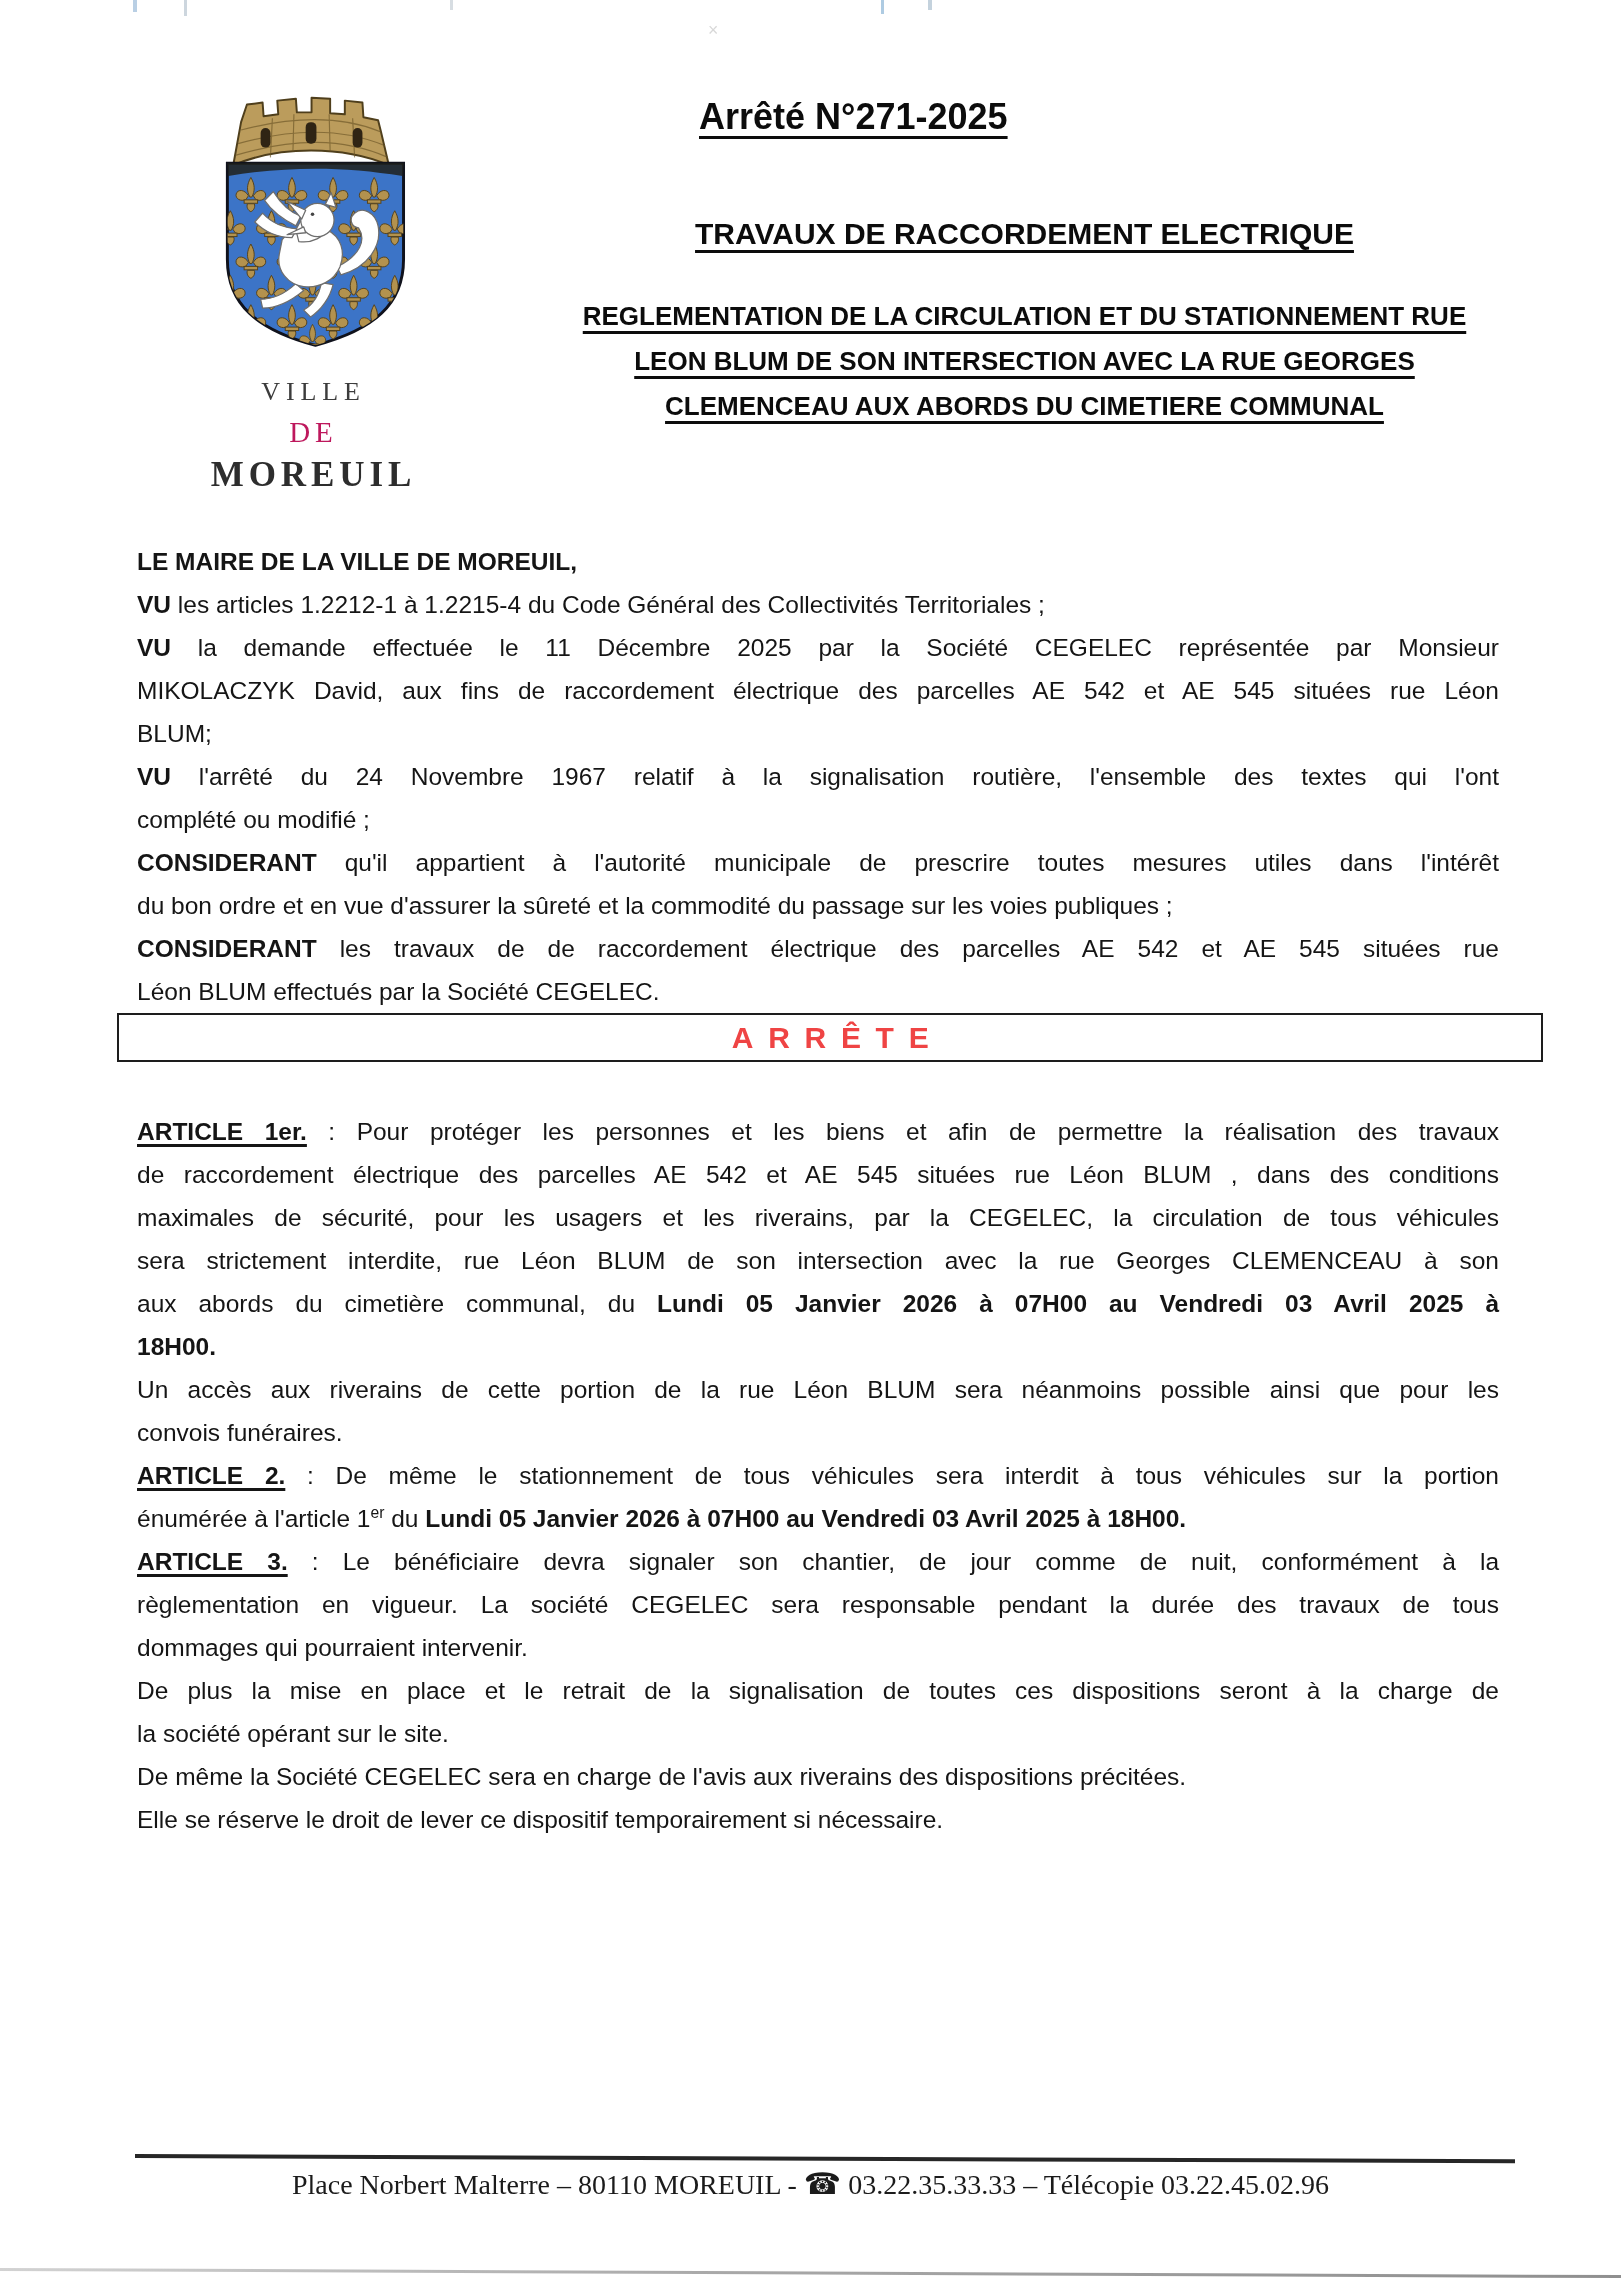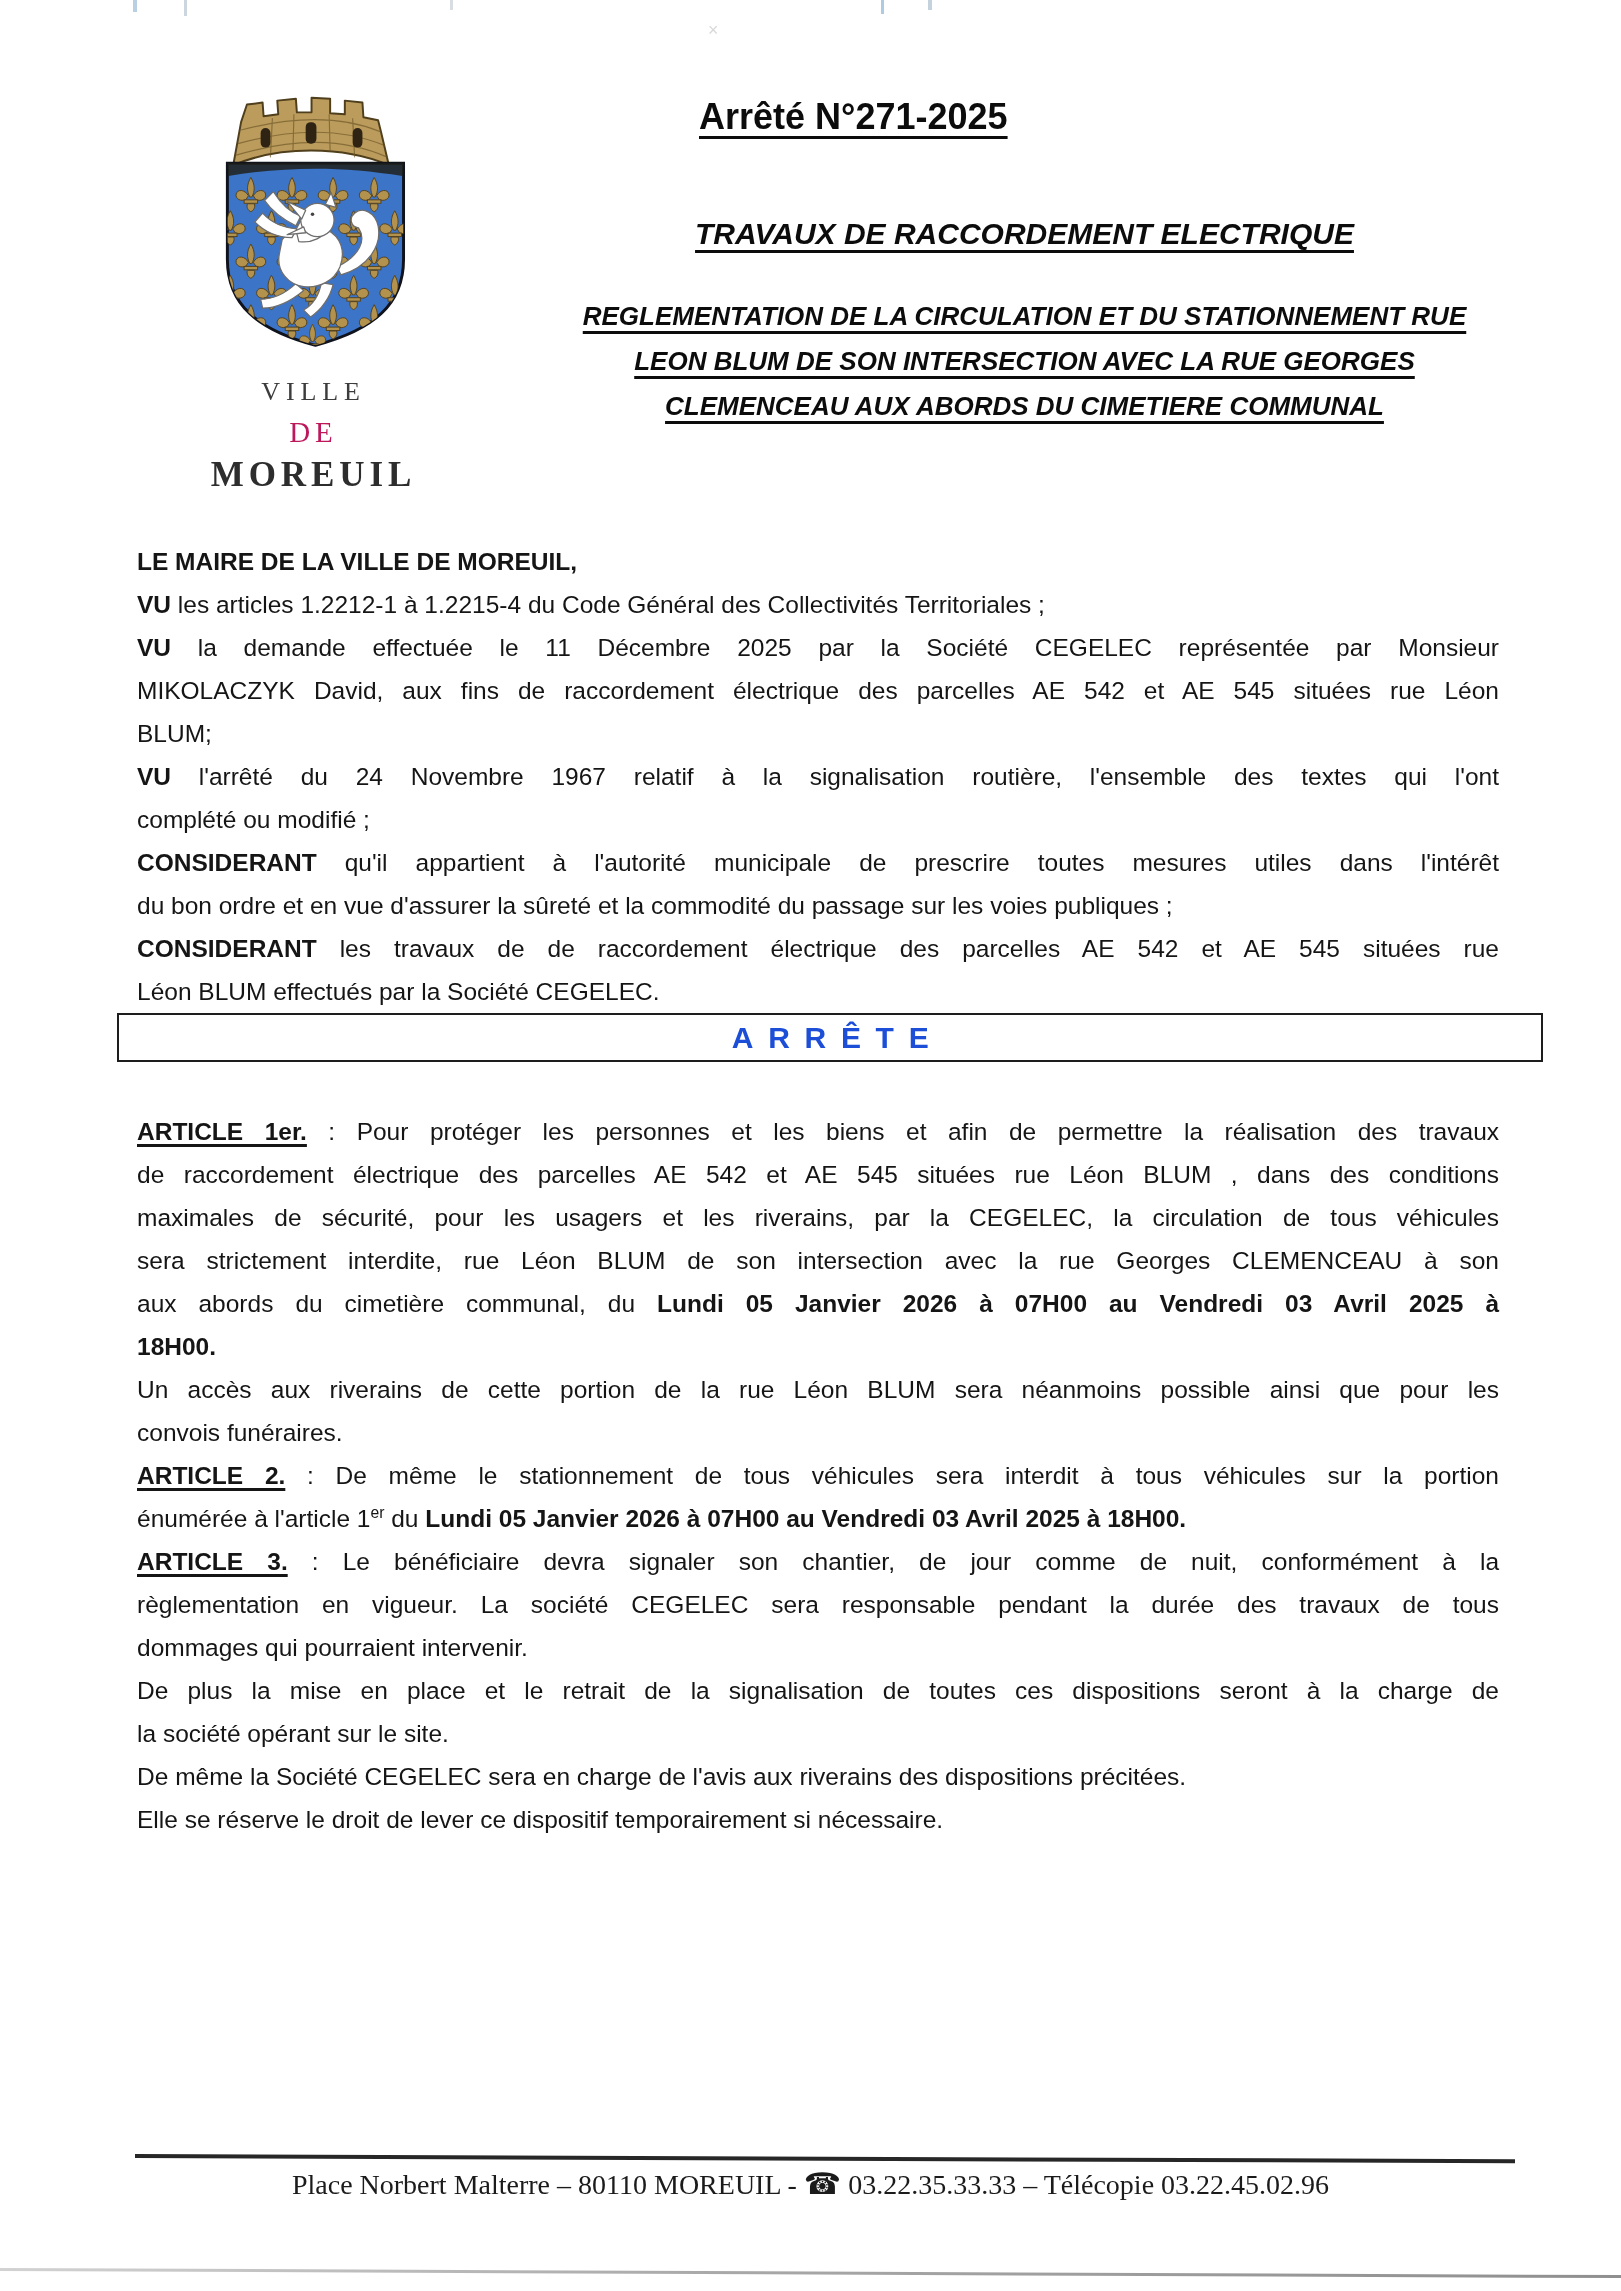--- a/index.html
+++ b/index.html
@@ -17,38 +17,38 @@
         font-family:"Liberation Serif",serif;color:#3c3c3c;}
   #city .c1{font-size:26px;letter-spacing:5.9px;line-height:43px;}
   #city .c2{font-size:29px;letter-spacing:4.9px;line-height:39px;color:#be185d;}
   #city .c3{font-size:35px;font-weight:bold;letter-spacing:4.9px;line-height:45px;color:#2d2d2d;}
   
   #title{position:absolute;left:671px;top:96px;font-size:36px;font-weight:bold;color:#0c0c0c;}
   #title span{text-decoration:underline;text-decoration-thickness:3.4px;text-underline-offset:6.9px;margin-left:28px;}
   .hblock{position:absolute;left:451px;width:1147px;text-align:center;font-weight:bold;color:#0c0c0c;}
   #sub1{top:217px;font-size:30px;}
   #subreg{top:294px;font-size:26px;line-height:45px;}
-  .hline span{text-decoration:underline;text-decoration-thickness:2.9px;text-underline-offset:5.9px;font-style:italic;}
+  .hline span{text-decoration:underline;text-decoration-thickness:2.9px;text-underline-offset:5.9px;}
   
   #doc{position:absolute;left:137px;top:540px;width:1362px;font-size:24.5px;line-height:43px;color:#151515;}
   #doc .para{margin:0;}
   #doc .ln{text-align:justify;text-align-last:justify;}
   #doc .lnl{text-align:left;}
   .b{font-weight:bold;}
   .bu{font-weight:bold;text-decoration:underline;text-decoration-thickness:2.5px;text-underline-offset:3.9px;}
   sup.er{vertical-align:super;font-size:15.7px;line-height:0;}
   
   .mb41{margin-bottom:40px;} .mb36{margin-bottom:35px;} .mb28{margin-bottom:27.4px;}
   .mb40{margin-bottom:39px;} .mb32{margin-bottom:31px;} .mb49{margin-bottom:48px;}
   .mb13{margin-bottom:12.7px;} .mb33{margin-bottom:32px;}
   
   #arrete-box{
     width:1407px;margin-left:-19.6px;height:45px;border:2.5px solid #1d1d1d;
     text-align:center;line-height:45px;font-weight:bold;font-size:30px;
-    letter-spacing:14.7px;padding-left:14.7px;box-sizing:content-box;color:#1d4ed8;
+    letter-spacing:14.7px;padding-left:14.7px;box-sizing:content-box;color:#ef4444;
   }
   
   #footer-rule{position:absolute;left:135px;top:2154px;width:1380px;height:3.9px;
     background:#272727;transform:rotate(0.22deg);transform-origin:left center;}
   #footer-text{position:absolute;left:0;top:2162px;width:1621px;text-align:center;
     font-family:"Liberation Serif",serif;font-size:28px;color:#1b1b1b;line-height:43px;}
   #footer-text .phone-glyph{font-size:30px;}
   
   #paper-edge{position:absolute;left:0;top:2268px;width:1621px;height:2.9px;
     background:linear-gradient(90deg,#d2d2d2,#a8a8a8 45%,#8f8f8f);

